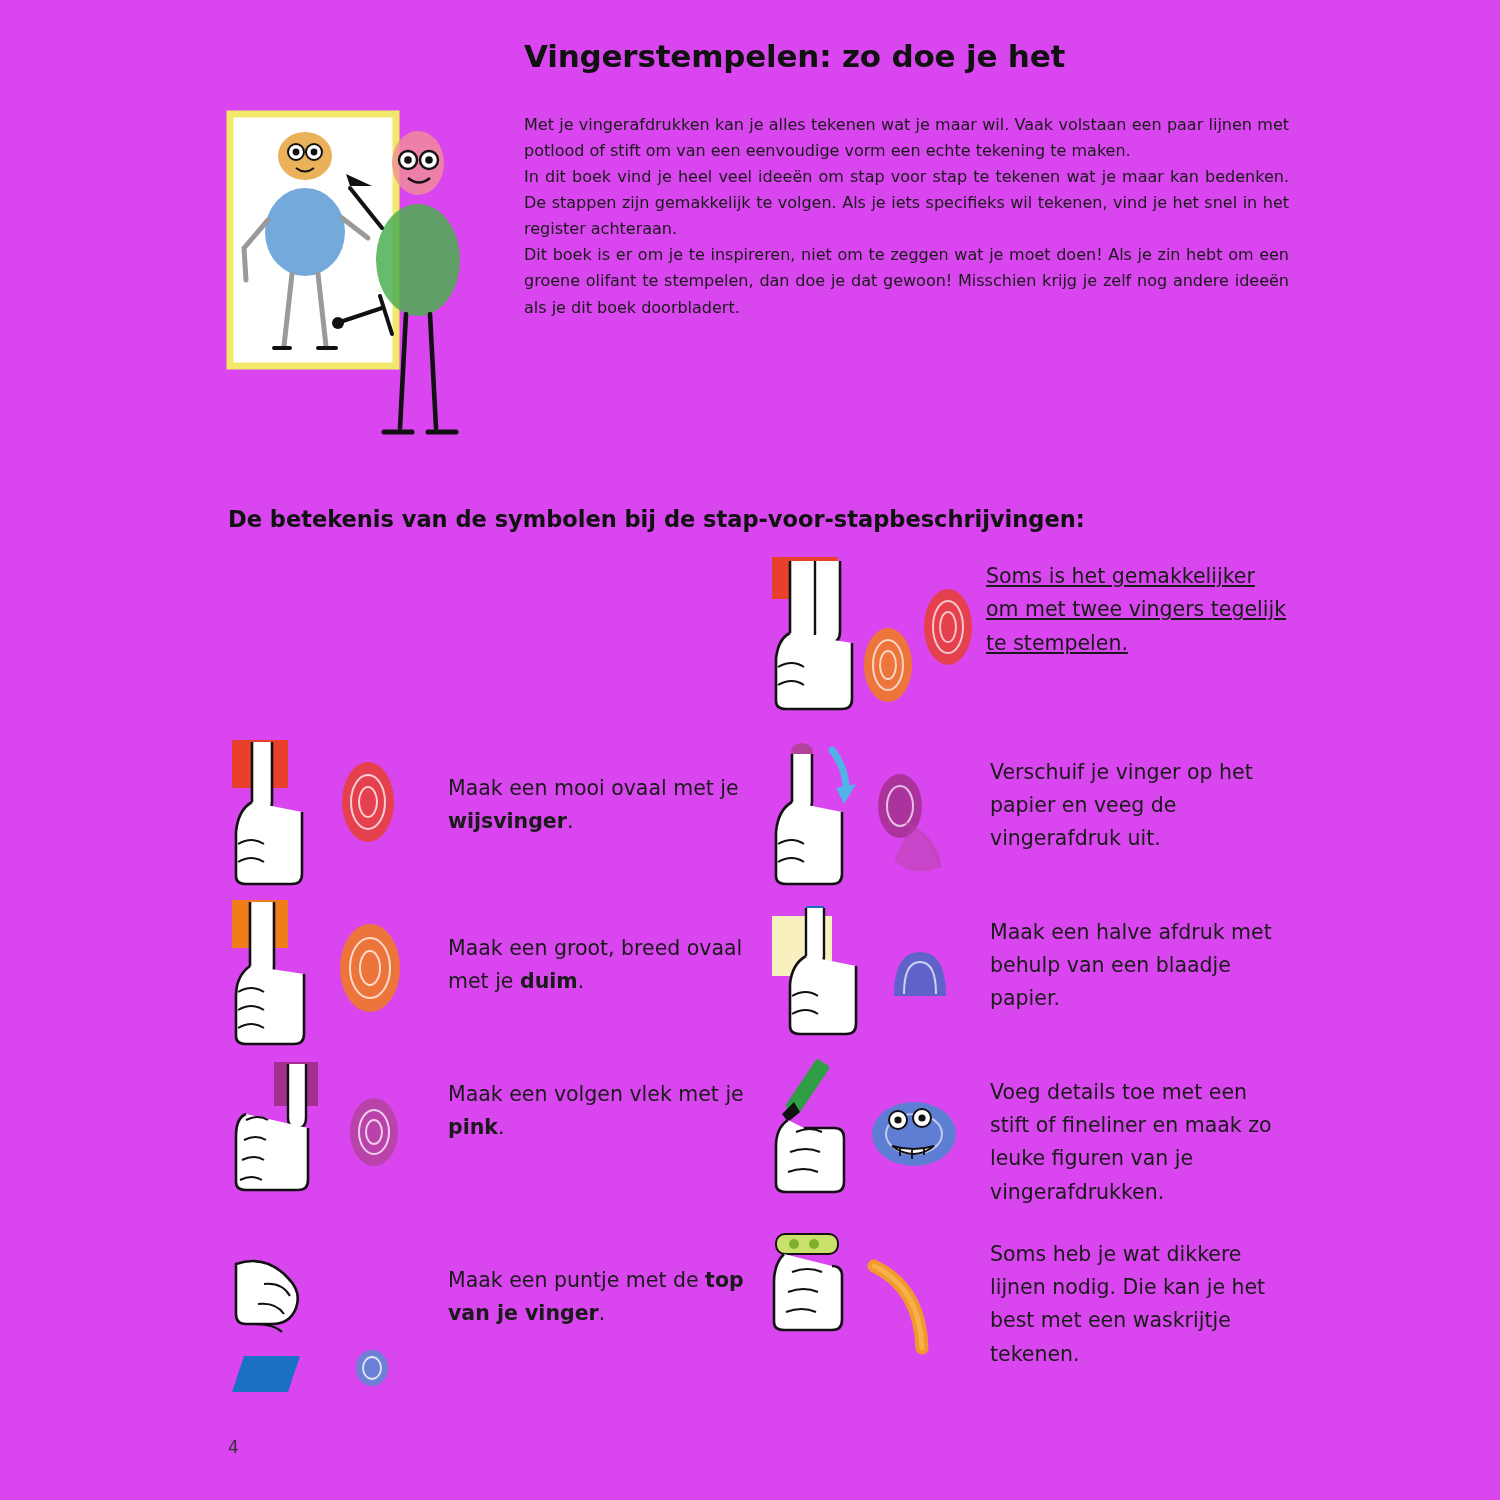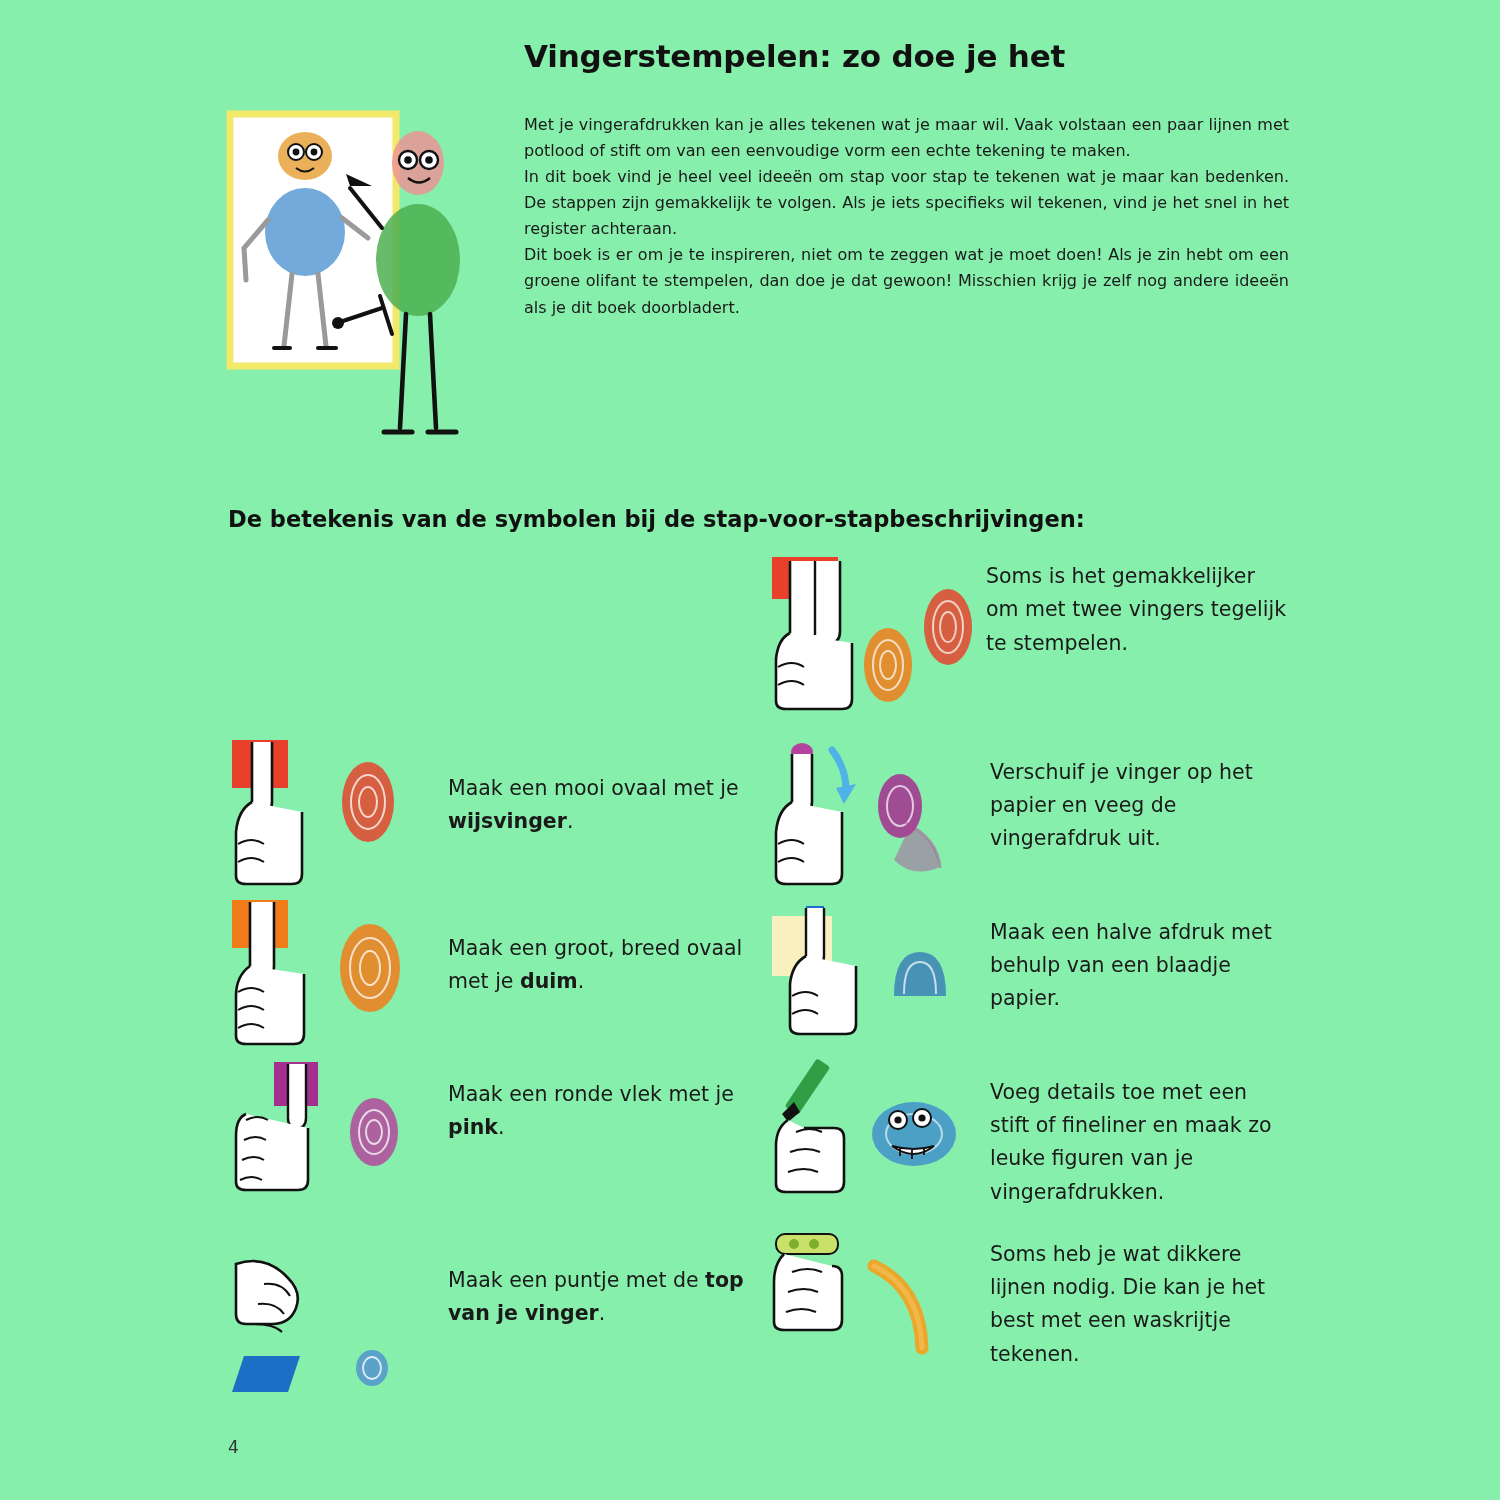--- a/index.html
+++ b/index.html
@@ -11,21 +11,21 @@
     width: 1500px;
     height: 1500px;
     font-family: "DejaVu Sans", "Liberation Sans", sans-serif;
     color: #1a1a1a;
     position: relative;
     overflow: hidden;
   }
   .page {
     position: absolute;
     inset: 0;
-    background: #86efac;
+    background: #d946ef;
   }
 
   
   .title {
     position: absolute;
     left: 524px;
     top: 38px;
     font-size: 31px;
     font-weight: bold;
     letter-spacing: -0.2px;
@@ -73,20 +73,21 @@
     color: #1a1a1a;
   }
   .lead-right-text {
     position: absolute;
     left: 986px;
     top: 560px;
     width: 300px;
     font-size: 20.5px;
     line-height: 1.63;
     color: #1a1a1a;
+    text-decoration: underline;
   }
   .lead-right-art {
     position: absolute;
     left: 770px;
     top: 555px;
     width: 210px;
     height: 165px;
   }
 
   
@@ -250,21 +251,21 @@
         <path d="M18 58 q12 -6 22 0" stroke="#111" stroke-width="2" fill="none"></path>
         <path d="M16 78 q12 -6 22 0" stroke="#111" stroke-width="2" fill="none"></path>
         <path d="M14 98 q12 -6 22 0" stroke="#111" stroke-width="2" fill="none"></path>
         <path d="M12 118 q12 -6 22 0" stroke="#111" stroke-width="2" fill="none"></path>
         <ellipse cx="146" cy="70" rx="24" ry="34" fill="#b3439c" opacity="0.82"></ellipse>
         <ellipse cx="146" cy="70" rx="15" ry="22" fill="none" stroke="#fff" stroke-width="2" opacity="0.75"></ellipse>
         <ellipse cx="146" cy="70" rx="8" ry="12" fill="none" stroke="#fff" stroke-width="2" opacity="0.75"></ellipse>
       </svg>
     </div>
     <div class="legend-text txt-box" style="margin-left:20px; margin-top:16px;">
-      <span>Maak een ronde vlek met je </span><b>pink</b><span>.</span>
+      <span>Maak een volgen vlek met je </span><b>pink</b><span>.</span>
     </div>
   </div>
 
   <div class="legend-row col-left" style="top:1252px;">
     <div class="legend-art art-box">
       <svg width="200" height="150" viewBox="0 0 200 150">
         <path d="M8 12 q30 -10 52 14 q14 14 8 30 q-6 16 -24 16 l-26 0 q-10 0 -10 -10 l0 -38 q0 -10 0 -12 Z" fill="#ffffff" stroke="#111" stroke-width="2.6"></path>
         <path d="M36 32 q18 -2 26 12" stroke="#111" stroke-width="2" fill="none"></path>
         <path d="M30 52 q18 -2 26 10" stroke="#111" stroke-width="2" fill="none"></path>
         <path d="M26 72 q20 0 28 8" stroke="#111" stroke-width="2" fill="none"></path>

